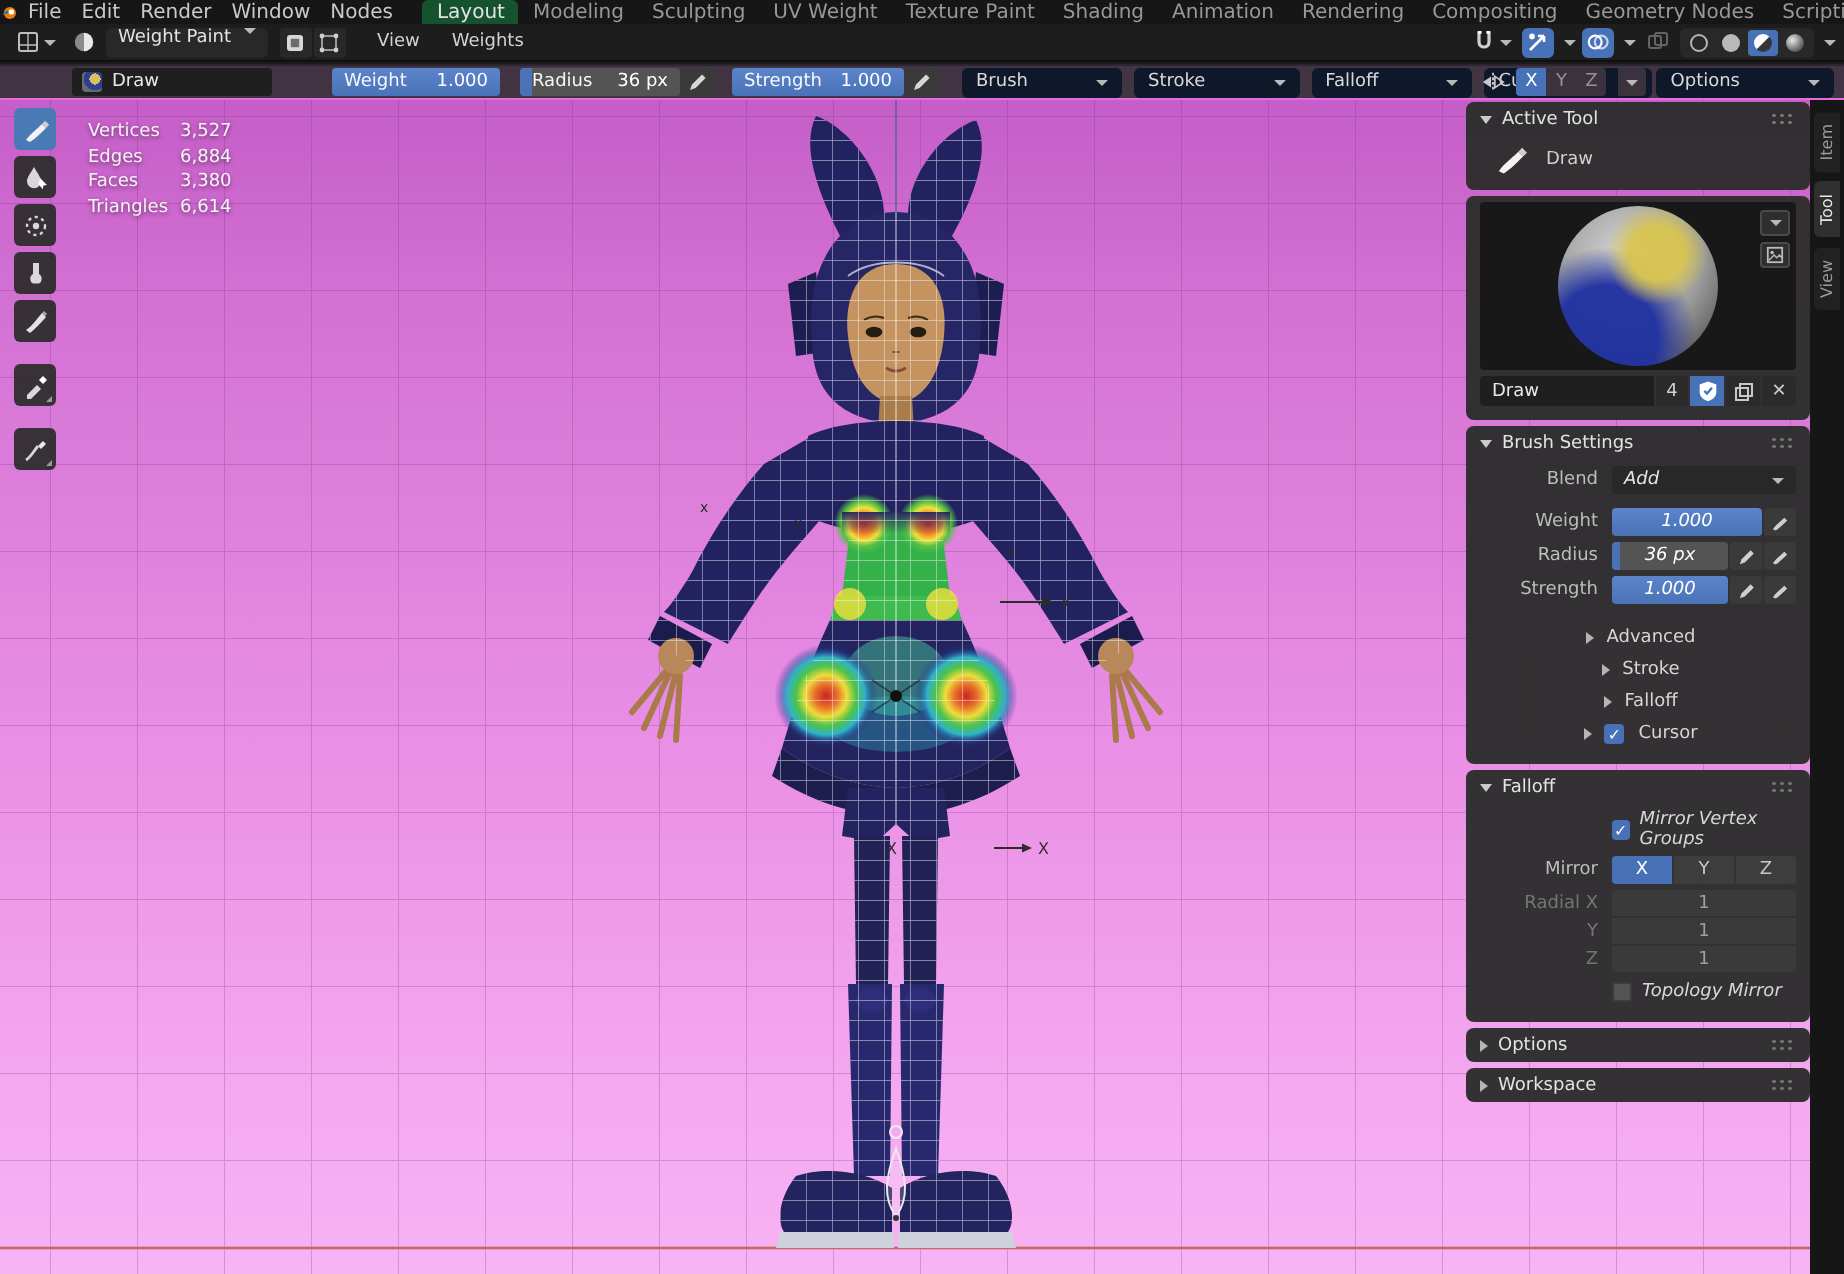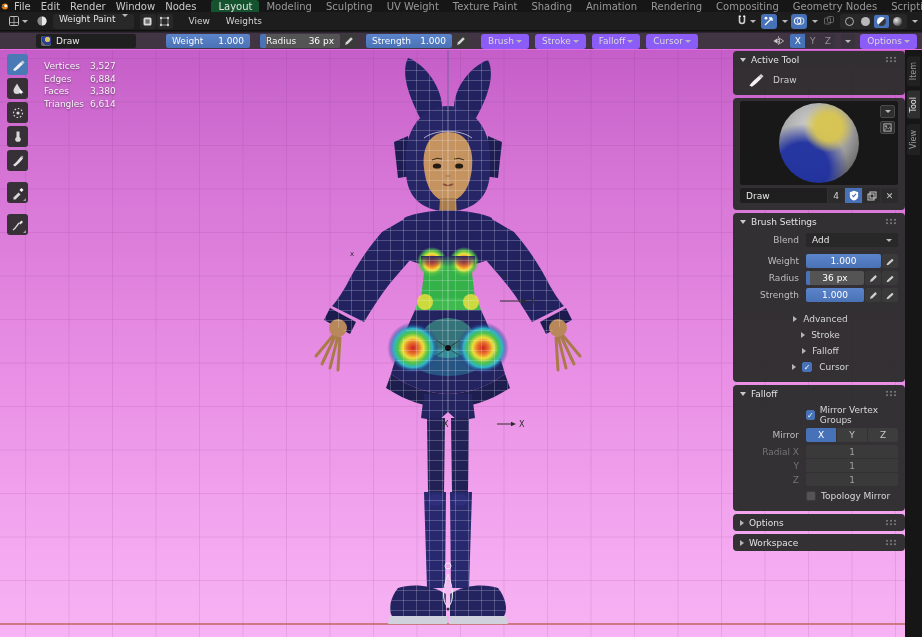--- a/index.html
+++ b/index.html
@@ -48,22 +48,22 @@
     background: radial-gradient(circle at 65% 35%, #d9c05a 0 30%, #2b3f96 31% 60%, #6a6a6a 61%); }
   .slider { position:relative; height:14px; border-radius:2px; display:flex; align-items:center;
     justify-content:space-between; padding:0 6px; color:#fff; overflow:hidden; white-space:nowrap; }
   .slider .lab { opacity:.95; }
   .slider.blue { background:linear-gradient(#5b84cb,#4a72b6); }
   .slider.gray { background:#545454; }
   .slider .fill { position:absolute; left:0; top:0; bottom:0; width:7%; background:#4a72b6; }
   .slider span { position:relative; }
   .pen-btn { height:14px; width:16px; background:#3a3a3a; border-radius:0 2px 2px 0; margin-left:1px;
     display:flex; align-items:center; justify-content:center; }
-  .pill { display:flex; align-items:center; background:#8b5cf6; border-radius:3px; height:15px;
-    padding:0 7px; color:#dadada; }
+  .pill { display:flex; align-items:center; background:#0f172a; border-radius:3px; height:15px;
+    padding:0 7px; color:#dadada;gap:32px; }
   .tsb-right { position:absolute; right:5px; display:flex; align-items:center; gap:5px; }
   .axis-seg { display:flex; height:14px; border-radius:2px; overflow:hidden; }
   .axis-seg .seg { width:15px; display:flex; align-items:center; justify-content:center;
     background:#3a323c; color:#9a8f9c; }
   .axis-seg .seg.on { background:#4772b8; color:#fff; }
   .seg-caret { width:14px; height:14px; background:#3a323c; border-radius:0 2px 2px 0;
     display:flex; align-items:center; justify-content:center; margin-left:1px; }
 
   
   .viewport { position:absolute; top:49px; left:0; right:0; bottom:0; z-index:1;
@@ -99,21 +99,21 @@
   .grip { margin-left:auto; width:13px; height:7px;
     background-image:radial-gradient(circle,#747474 .8px,transparent 1px); background-size:4px 3.5px; }
   .tri-d { width:0; height:0; border-left:3.5px solid transparent; border-right:3.5px solid transparent;
     border-top:4px solid #c9c9c9; }
   .tri-r { width:0; height:0; border-top:3.5px solid transparent; border-bottom:3.5px solid transparent;
     border-left:4px solid #b5b5b5; }
   .pb { padding:3px 7px 7px; }
   .prow { display:flex; align-items:center; margin-bottom:3px; }
   .plab { width:66px; text-align:right; padding-right:7px; color:#bdbdbd; }
   .plab.dim { color:#757575; }
-  .pctl { flex:1; display:flex; align-items:center; }
+  .pctl { flex:1; display:flex; align-items:center;font-style:italic; }
   .dropdown { flex:1; height:14px; background:#282828; border-radius:2px; display:flex;
     align-items:center; padding:0 6px; color:#e6e6e6; }
   .dropdown .caret { margin-left:auto; }
   .mini-btn { width:16px; height:14px; background:#3a3a3a; border-radius:2px; margin-left:1px;
     display:flex; align-items:center; justify-content:center; }
   .numfield { flex:1; height:13px; background:#3a3a3a; display:flex; align-items:center;
     justify-content:center; color:#9f9f9f; }
   .numfield.top { border-radius:2px 2px 0 0; }
   .numfield.bot { border-radius:0 0 2px 2px; }
   .checkbox { width:10px; height:10px; border-radius:2px; background:#545454; border:1px solid #3c3c3c;

